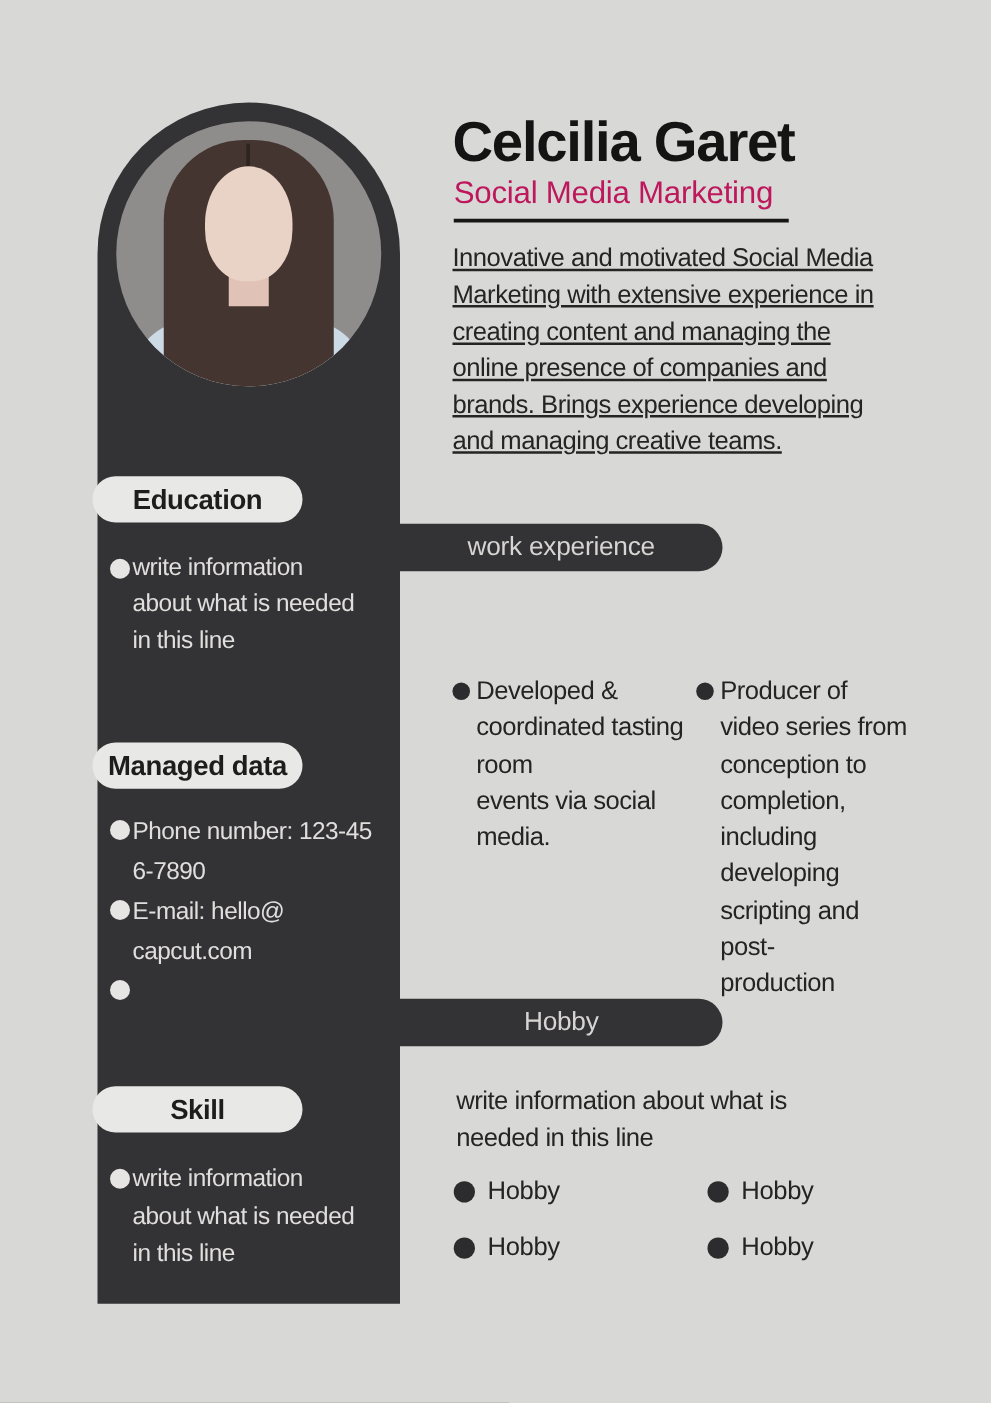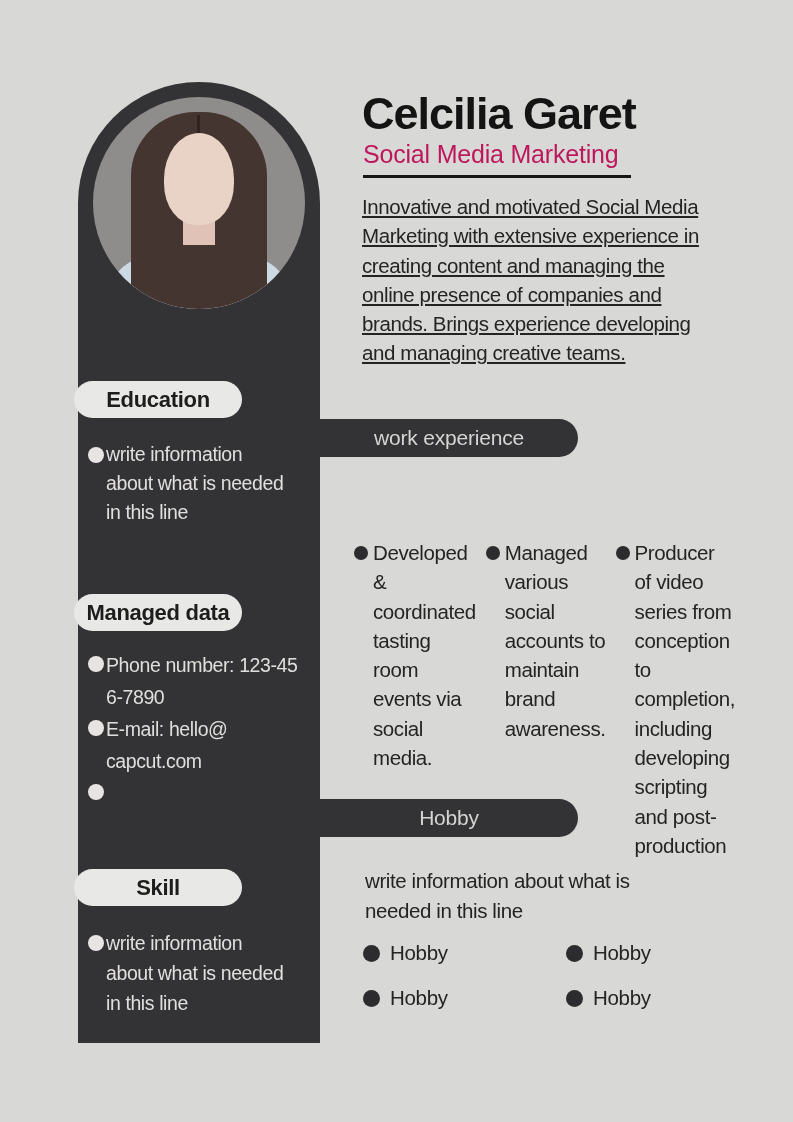--- a/index.html
+++ b/index.html
@@ -152,25 +152,20 @@
 
 
   <div class="work-bullets">
     <div class="bullet-row">
       <span class="dot-dark"></span>
       <div class="bullet-text">Developed &amp; coordinated tasting room
 events via social media.</div>
     </div>
     <div class="bullet-row">
       <span class="dot-dark"></span>
-      <div class="bullet-text">Managed various social accounts to
-maintain brand awareness.</div>
-    </div>
-    <div class="bullet-row">
-      <span class="dot-dark"></span>
       <div class="bullet-text">Producer of video series from
 conception to completion, including
 developing scripting and post-
 production</div>
     </div>
   </div>
 
   <div class="hobby-intro">write information about what is
 needed in this line</div>
 

